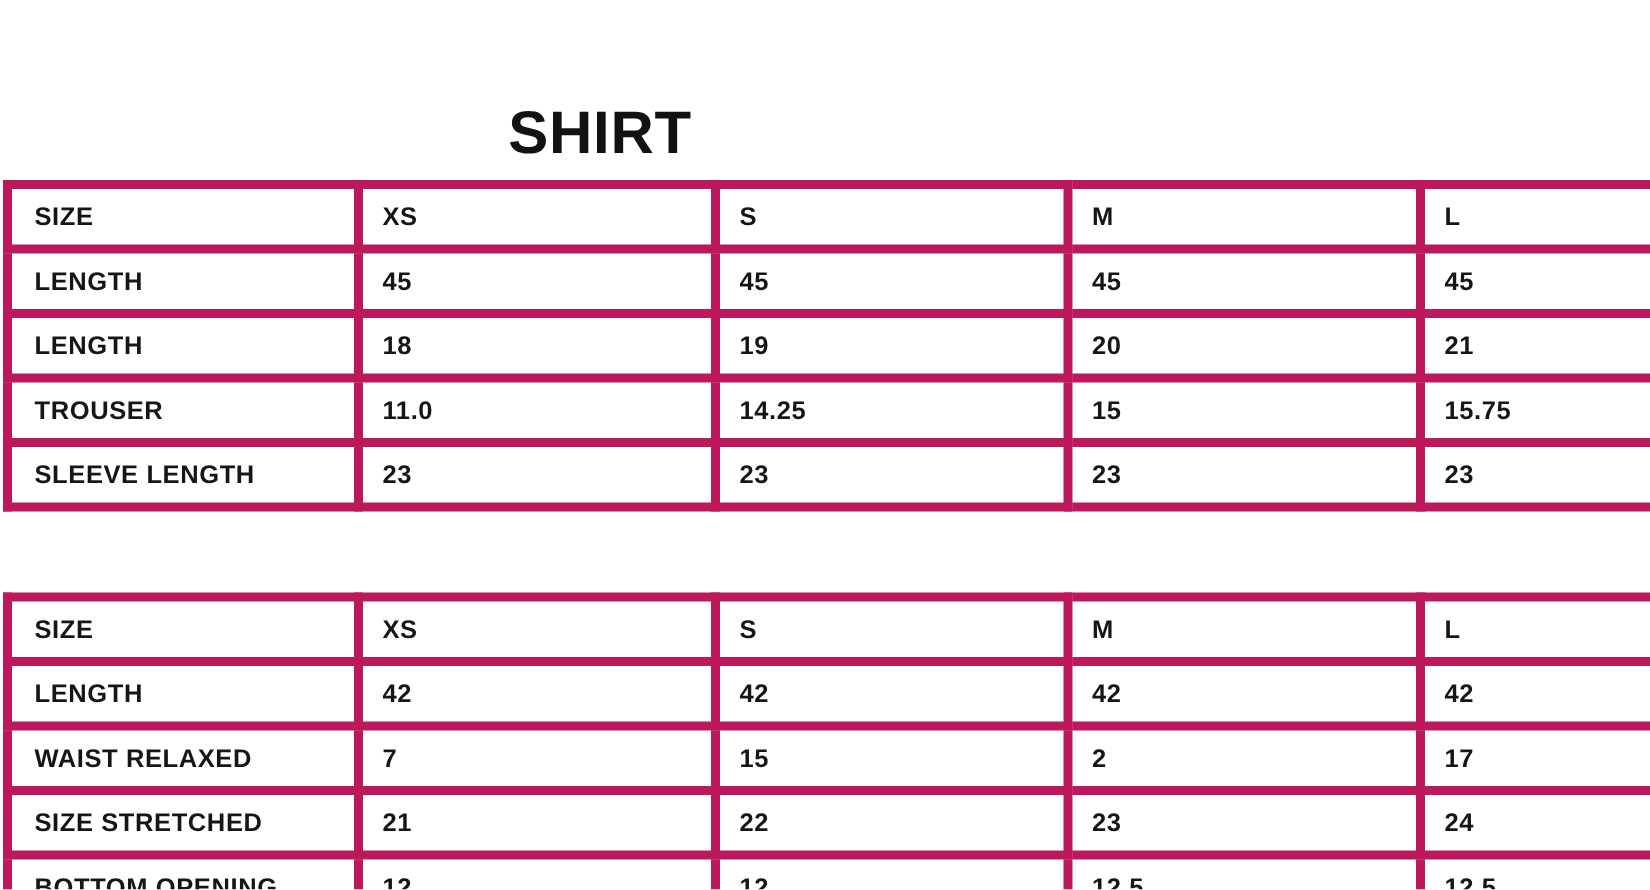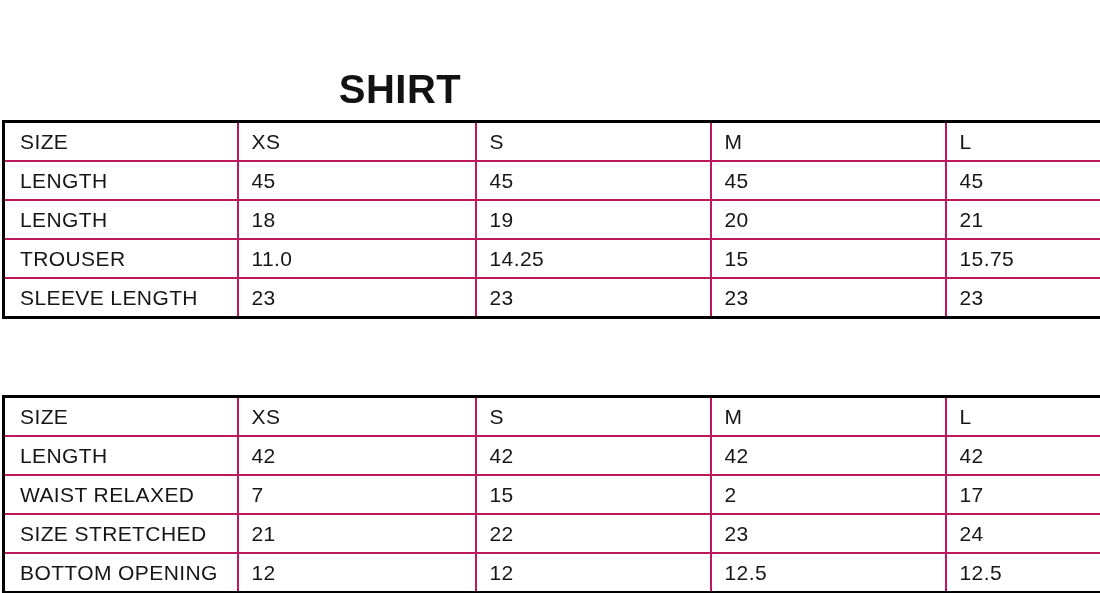--- a/index.html
+++ b/index.html
@@ -32,25 +32,25 @@
     position: absolute;
     left: 2px;
     width: 1180px;           
     table-layout: fixed;
     border-collapse: collapse;
     border: 3px solid #000000;
   }
   .table-shirt   { top: 120px; }
   .table-trouser { top: 395px; }
   .size-table td {
-    border: 2px solid #be185d;
+    border: 6px solid #be185d;
     height: 37px;
     padding: 0 4px 0 13px;
-    font-size: 21px;
-    font-weight: 400;
+    font-size: 17px;
+    font-weight: 700;
     letter-spacing: 0.4px;
     color: #161616;
     vertical-align: middle;
     white-space: nowrap;
     overflow: hidden;
   }
   .size-table td.label-col {
     padding-left: 15px;
   }
 </style>

